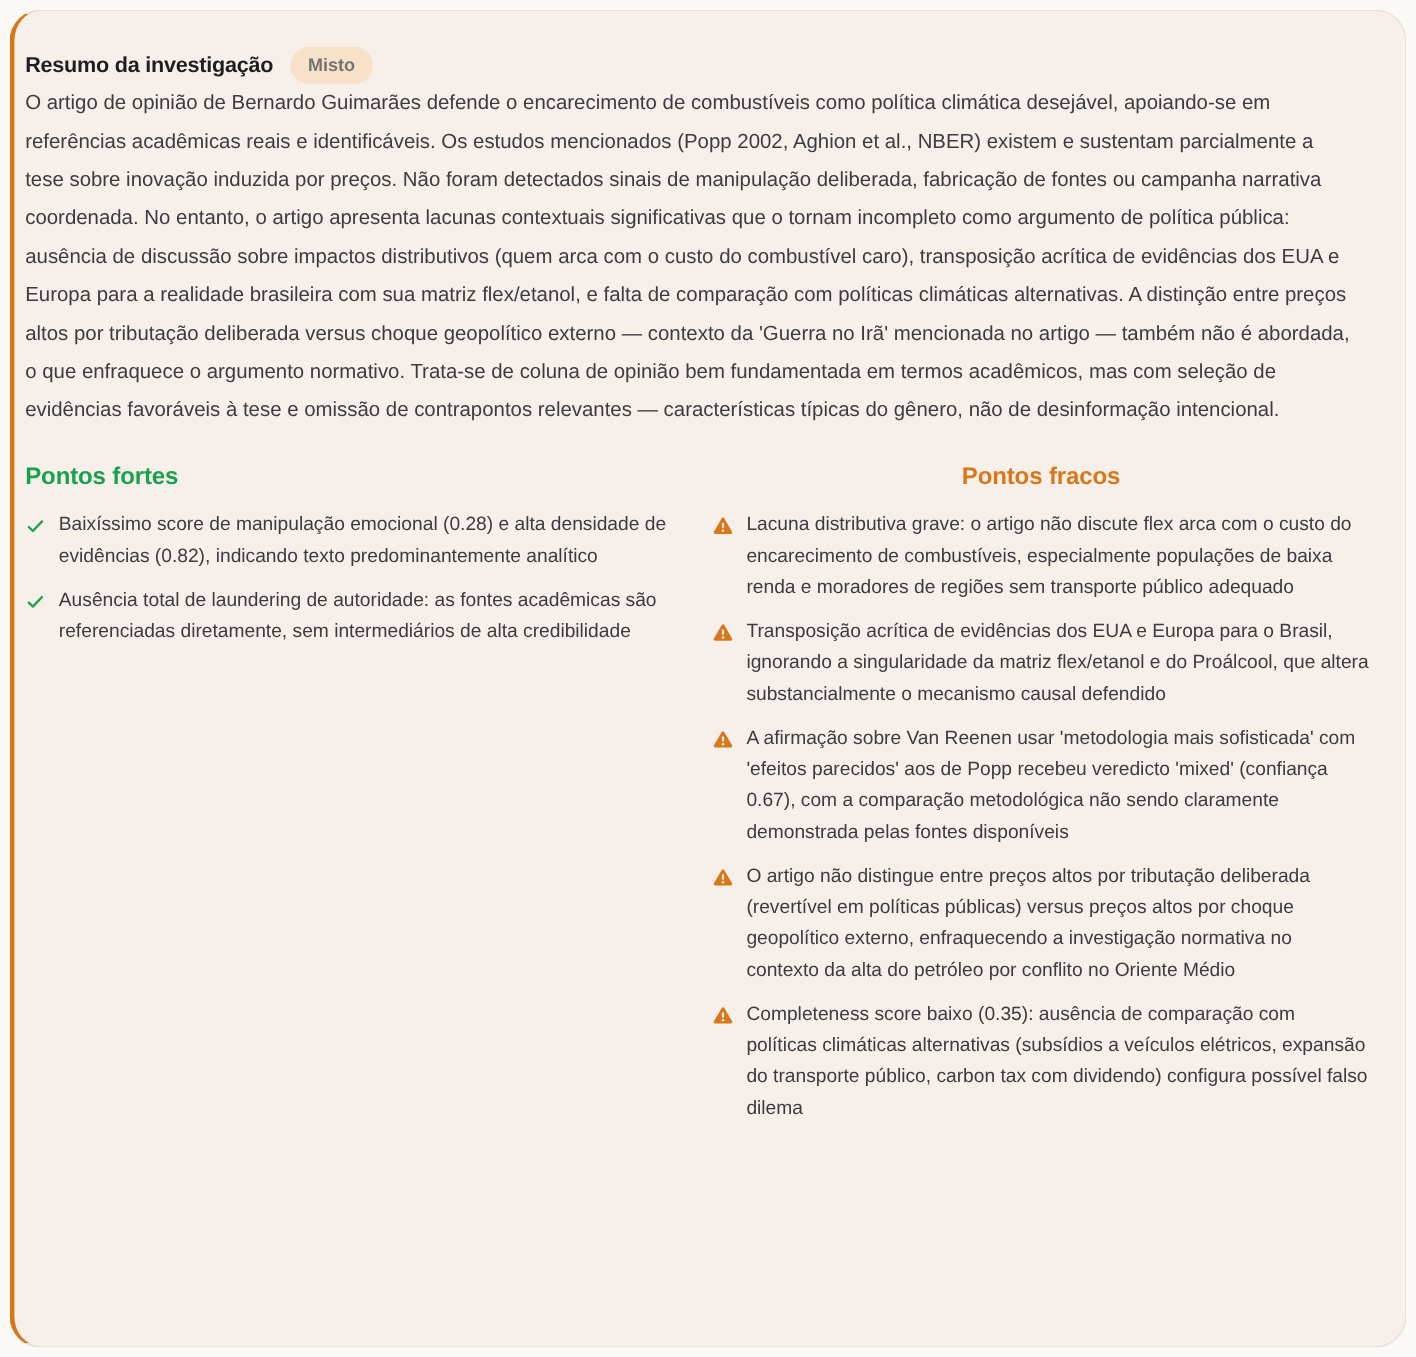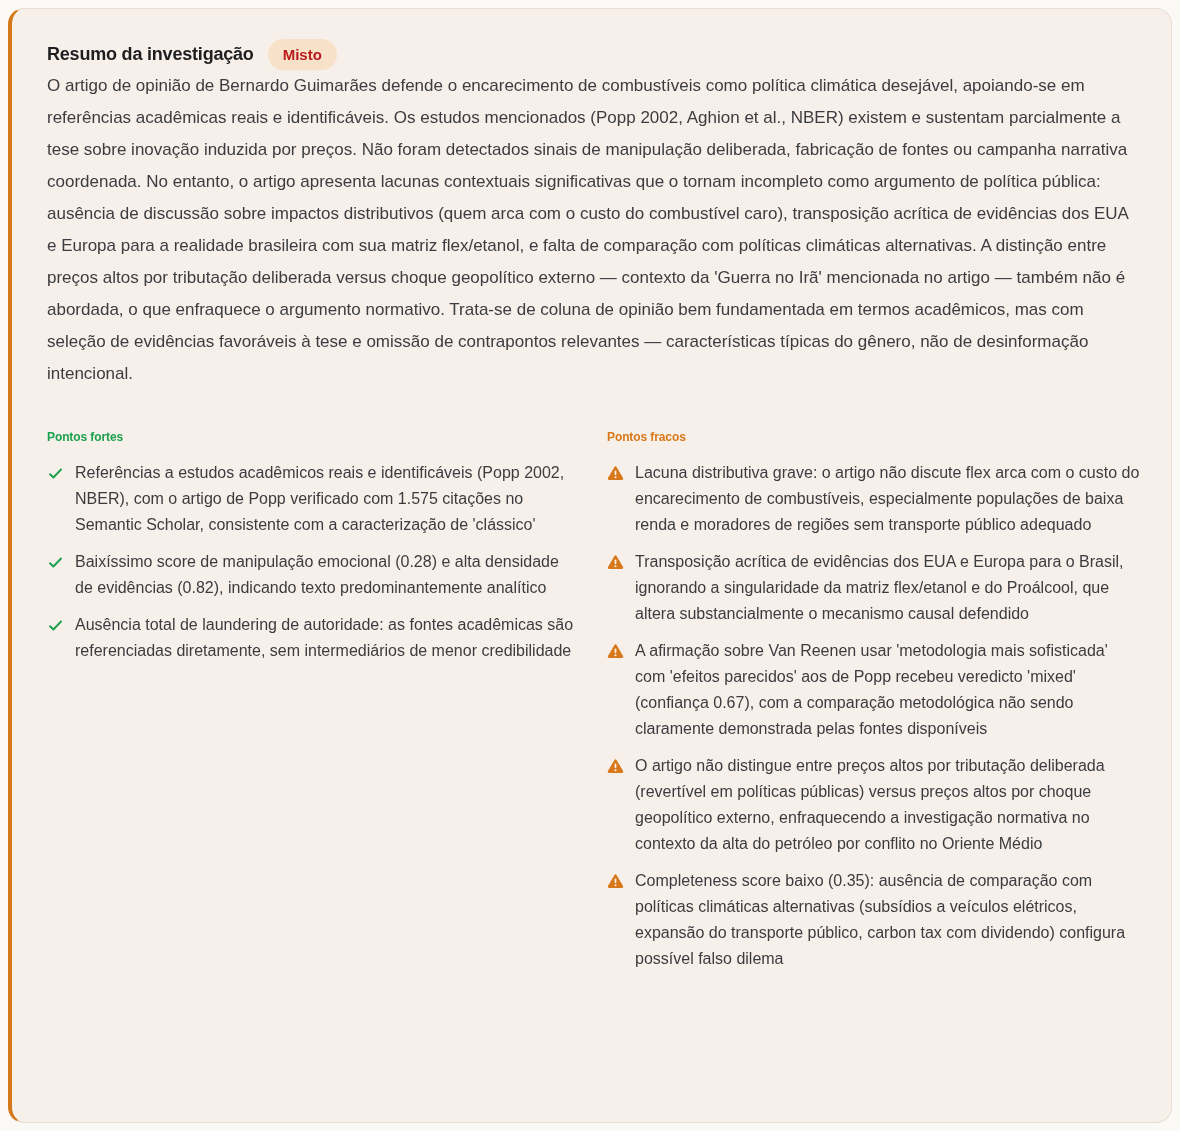--- a/index.html
+++ b/index.html
@@ -13,66 +13,65 @@
   }
   .card {
     position: absolute;
     left: 8px;
     top: 8px;
     width: 1164px;
     min-height: 1115px;
     background: #f7efe9;
     border: 1px solid #e7ded4;
     border-left: 4px solid #d4791a;
-    border-radius: 16px;
-    padding: 30px 30px 34px 35px;
+    border-radius: 26px;
+    padding: 30px 30px 34px 9px;
   }
   .card-header {
     display: flex;
     align-items: center;
     gap: 14px;
   }
   .card-title {
     font-size: 18px;
     font-weight: 700;
     color: #1e1e21;
     letter-spacing: -0.2px;
   }
   .verdict-badge {
     display: inline-flex;
     align-items: center;
     background: #f7e2c9;
-    color: #b91c1c;
+    color: #737373;
     font-size: 15px;
     font-weight: 700;
     line-height: 1;
     padding: 8px 15px;
     border-radius: 999px;
   }
   .summary-text {
     font-size: 17px;
     line-height: 32px;
     color: #3c3c40;
     max-width: 1110px;
   }
   .points-grid {
     margin-top: 28px;
     display: grid;
     grid-template-columns: 1fr 1fr;
     column-gap: 26px;
   }
   .points-heading {
-    font-size: 12px;
+    font-size: 20px;
     font-weight: 700;
     margin-bottom: 16px;
     letter-spacing: -0.1px;
-    margin-top: 12px;
   }
   .points-heading.green { color: #1aa14e; }
-  .points-heading.orange { color: #d8781a; }
+  .points-heading.orange { color: #d8781a; text-align: center; }
   .points-list {
     list-style: none;
   }
   .points-list li {
     display: flex;
     align-items: flex-start;
     gap: 11px;
     margin-bottom: 11px;
     font-size: 16px;
     line-height: 26px;
@@ -97,45 +96,37 @@
   </div>
 
   <p class="summary-text">O artigo de opinião de Bernardo Guimarães defende o encarecimento de combustíveis como política climática desejável, apoiando-se em referências acadêmicas reais e identificáveis. Os estudos mencionados (Popp 2002, Aghion et al., NBER) existem e sustentam parcialmente a tese sobre inovação induzida por preços. Não foram detectados sinais de manipulação deliberada, fabricação de fontes ou campanha narrativa coordenada. No entanto, o artigo apresenta lacunas contextuais significativas que o tornam incompleto como argumento de política pública: ausência de discussão sobre impactos distributivos (quem arca com o custo do combustível caro), transposição acrítica de evidências dos EUA e Europa para a realidade brasileira com sua matriz flex/etanol, e falta de comparação com políticas climáticas alternativas. A distinção entre preços altos por tributação deliberada versus choque geopolítico externo — contexto da 'Guerra no Irã' mencionada no artigo — também não é abordada, o que enfraquece o argumento normativo. Trata-se de coluna de opinião bem fundamentada em termos acadêmicos, mas com seleção de evidências favoráveis à tese e omissão de contrapontos relevantes — características típicas do gênero, não de desinformação intencional.</p>
 
   <div class="points-grid">
 
     <div class="points-column">
       <h3 class="points-heading green">Pontos fortes</h3>
       <ul class="points-list">
 
-          <li>
-            <span class="pt-icon">
-              <svg viewBox="0 0 17 17" fill="none" xmlns="http://www.w3.org/2000/svg">
-                <path d="M3 9.2l3.4 3.3L14 4.5" stroke="#1aa14e" stroke-width="1.9" stroke-linecap="round" stroke-linejoin="round"></path>
-              </svg>
-            </span>
-            <span>Referências a estudos acadêmicos reais e identificáveis (Popp 2002, NBER), com o artigo de Popp verificado com 1.575 citações no Semantic Scholar, consistente com a caracterização de 'clássico'</span>
-          </li>
 
           <li>
             <span class="pt-icon">
               <svg viewBox="0 0 17 17" fill="none" xmlns="http://www.w3.org/2000/svg">
                 <path d="M3 9.2l3.4 3.3L14 4.5" stroke="#1aa14e" stroke-width="1.9" stroke-linecap="round" stroke-linejoin="round"></path>
               </svg>
             </span>
             <span>Baixíssimo score de manipulação emocional (0.28) e alta densidade de evidências (0.82), indicando texto predominantemente analítico</span>
           </li>
 
           <li>
             <span class="pt-icon">
               <svg viewBox="0 0 17 17" fill="none" xmlns="http://www.w3.org/2000/svg">
                 <path d="M3 9.2l3.4 3.3L14 4.5" stroke="#1aa14e" stroke-width="1.9" stroke-linecap="round" stroke-linejoin="round"></path>
               </svg>
             </span>
-            <span>Ausência total de laundering de autoridade: as fontes acadêmicas são referenciadas diretamente, sem intermediários de menor credibilidade</span>
+            <span>Ausência total de laundering de autoridade: as fontes acadêmicas são referenciadas diretamente, sem intermediários de alta credibilidade</span>
           </li>
 
 
         </ul>
     </div>
 
     <div class="points-column">
       <h3 class="points-heading orange">Pontos fracos</h3>
       <ul class="points-list">
 

